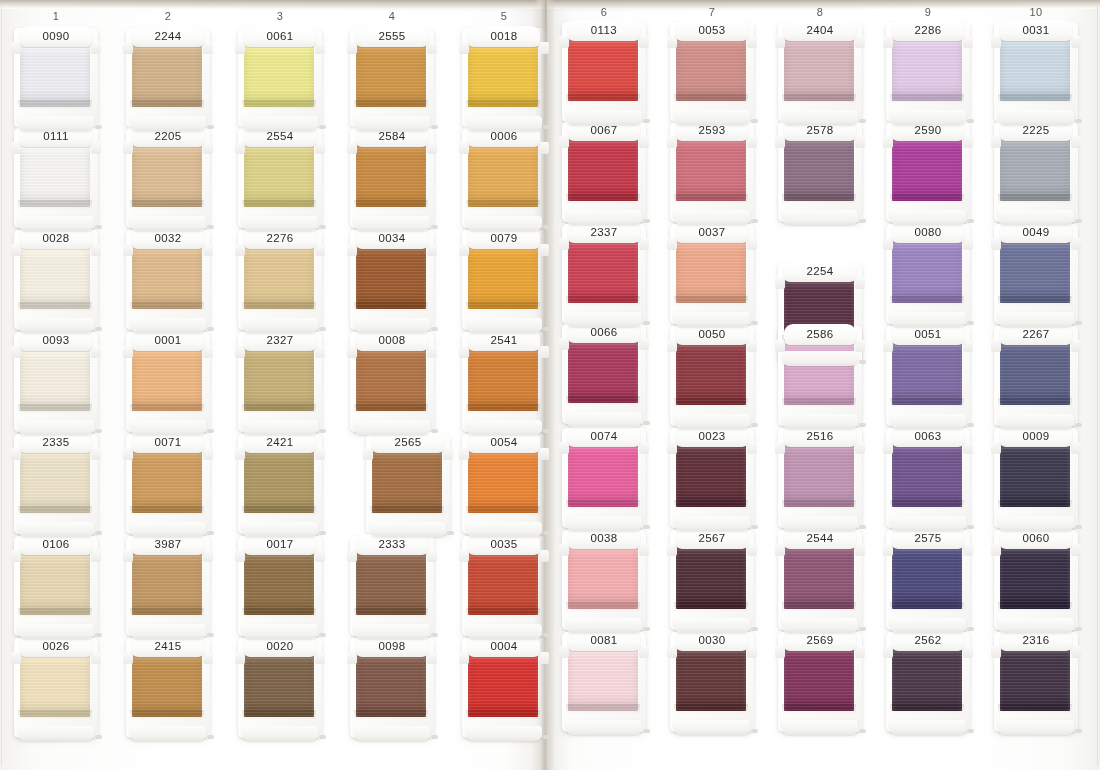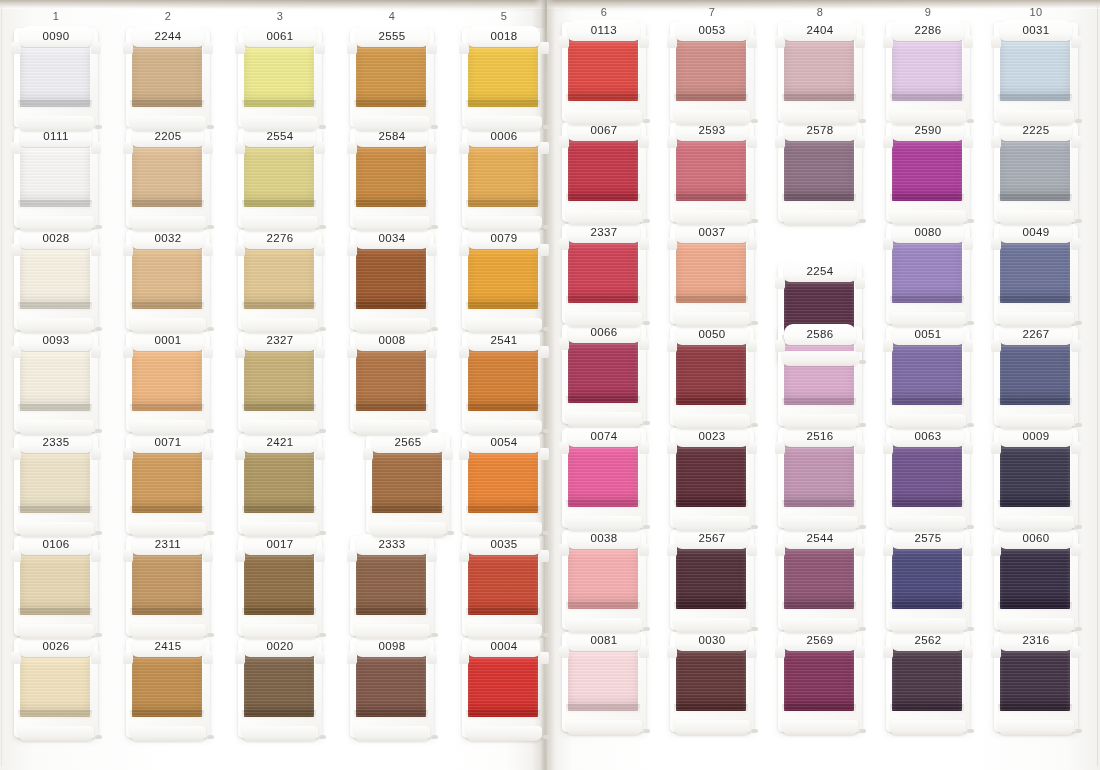--- a/index.html
+++ b/index.html
@@ -798,21 +798,21 @@
         </div>
         <div class="foot"></div>
         <div class="foot-nick"></div>
       </div>
       <div class="bobbin" style="left: 120px; top: 536px;">
         <div class="card"></div>
         <div class="notch-l"></div>
         <div class="notch-r"></div>
         <div class="thread" style="background: linear-gradient(rgb(208, 166, 114) 0%, rgb(194, 152, 100) 18%, rgb(194, 152, 100) 72%, rgb(178, 136, 84) 100%);"></div>
         <div class="tab">
-          <span class="code">2311</span>
+          <span class="code">3987</span>
         </div>
         <div class="foot"></div>
         <div class="foot-nick"></div>
       </div>
       <div class="bobbin" style="left: 232px; top: 536px;">
         <div class="card"></div>
         <div class="notch-l"></div>
         <div class="notch-r"></div>
         <div class="thread" style="background: linear-gradient(rgb(157, 126, 85) 0%, rgb(143, 112, 71) 18%, rgb(143, 112, 71) 72%, rgb(127, 96, 55) 100%);"></div>
         <div class="tab">

